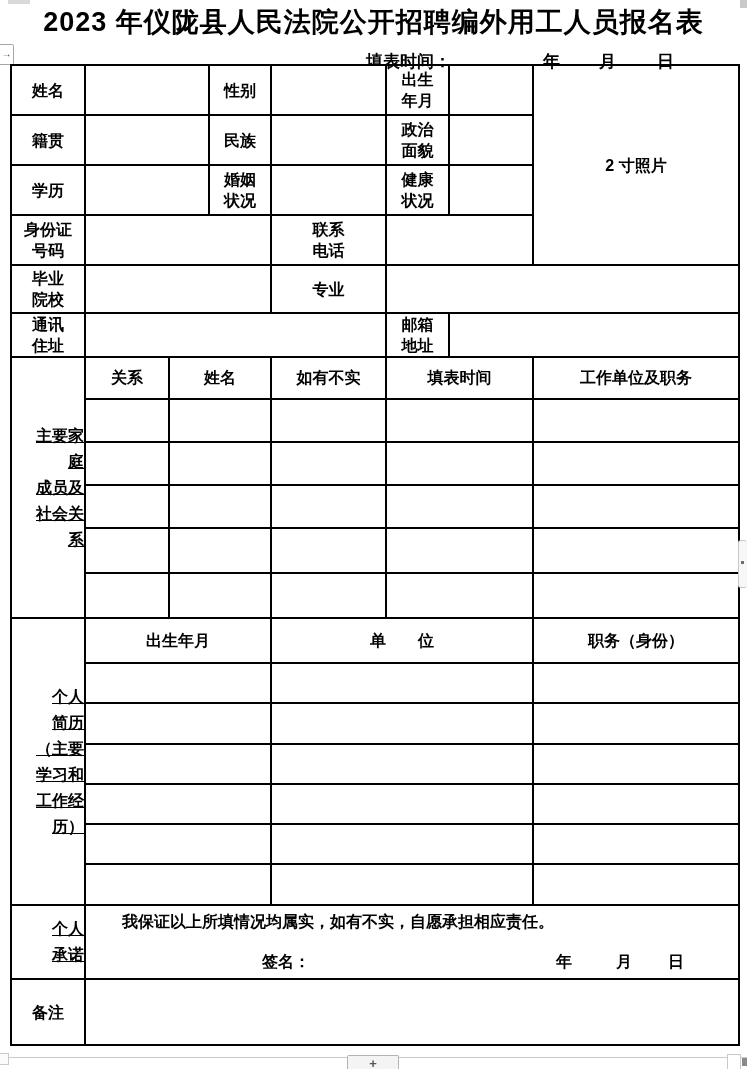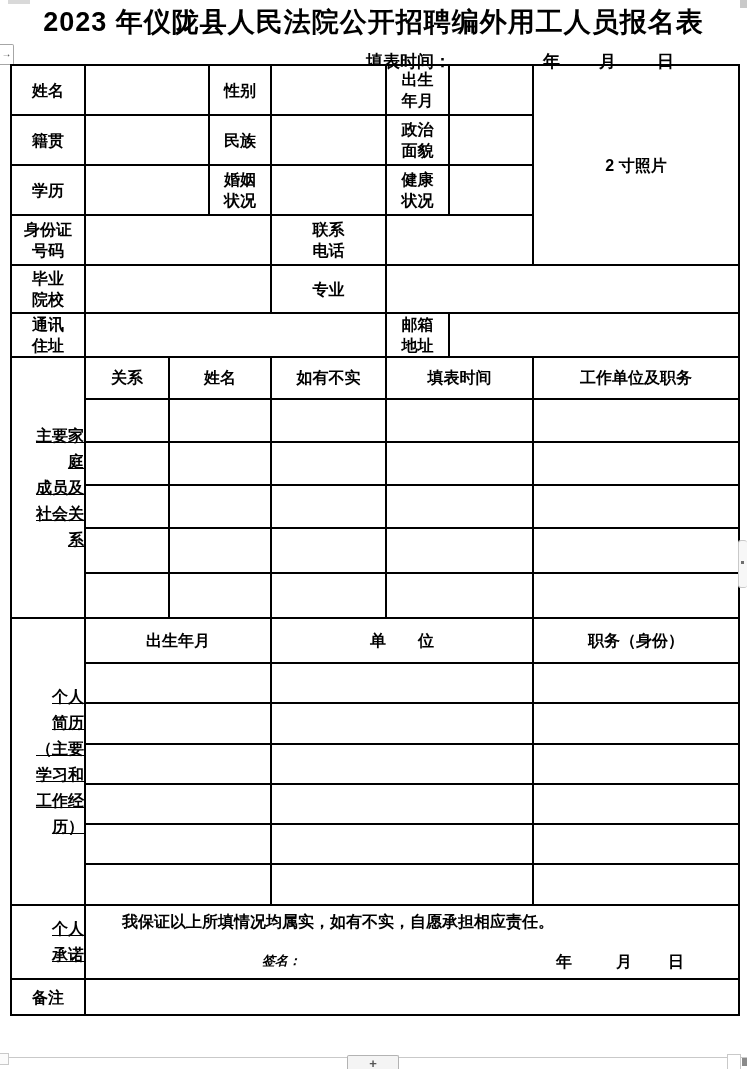--- a/index.html
+++ b/index.html
@@ -36,21 +36,21 @@
     font-weight:bold;text-align:center;white-space:pre;line-height:20px;
   }
   td.vlbl{
     font-weight:bold;text-align:right;white-space:pre-line;line-height:26px;text-decoration:underline;
   }
   td.val{background:#ffffff;}
   
   td.commit{vertical-align:top;}
   .commit-inner{position:relative;width:100%;height:72px;font-weight:bold;}
   .commit-statement{position:absolute;left:30px;top:6px;font-size:16px;white-space:nowrap;margin-left:6px;}
-  .commit-sign{position:absolute;left:176px;top:46px;font-size:13px;font-style:italic;}
+  .commit-sign{position:absolute;left:176px;top:46px;font-size:16px;}
   .commit-y{position:absolute;left:470px;top:46px;font-size:16px;}
   .commit-m{position:absolute;left:530px;top:46px;font-size:16px;}
   .commit-d{position:absolute;left:582px;top:46px;font-size:16px;}
   
   .topleft-tab{position:absolute;left:8px;top:0;width:22px;height:4px;background:#d9d9d9;}
   .topright-cap{position:absolute;right:0;top:0;width:7px;height:8px;background:#c9c9c9;}
   .arrow-btn{
     position:absolute;left:0;top:44px;width:13px;height:19px;background:#fff;
     border:1px solid #a6a6a6;border-left:none;border-radius:0 2px 2px 0;
     font-size:10px;line-height:18px;text-align:center;color:#444;
@@ -260,21 +260,21 @@
         <div class="commit-inner">
           <span class="commit-statement">我保证以上所填情况均属实，如有不实，自愿承担相应责任。</span>
           <span class="commit-sign">签名：</span>
           <span class="commit-y">年</span>
           <span class="commit-m">月</span>
           <span class="commit-d">日</span>
         </div>
       </td>
     </tr>
 
-    <tr style="height:36px">
+    <tr style="height:66px">
       <td class="lbl">备注</td>
       <td class="val" colspan="7"></td>
     </tr>
   </tbody>
     </table>
 
   <div class="v-scroll-thumb">
     <div class="grip"></div>
   </div>
 

